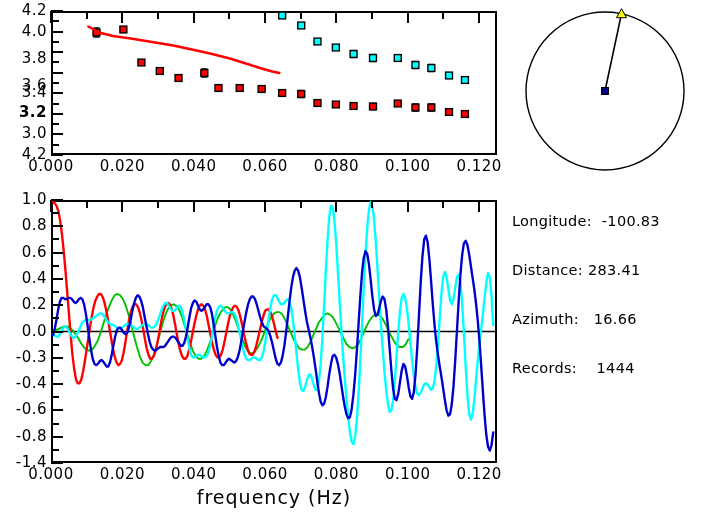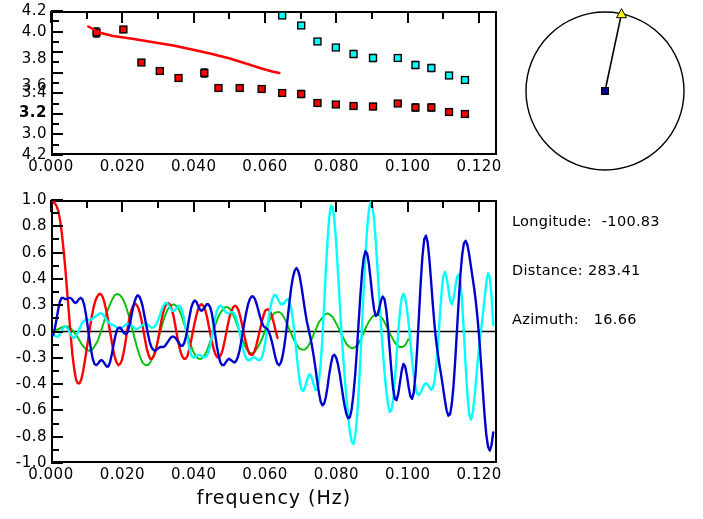--- a/index.html
+++ b/index.html
@@ -188,27 +188,27 @@
     <div class="tick tk-t" style="left: 228.4px; top: 200px;"></div>
     <div class="tick tk-t maj" style="left: 264.08px; top: 200px;"></div>
     <div class="tick tk-t" style="left: 299.76px; top: 200px;"></div>
     <div class="tick tk-t maj" style="left: 335.44px; top: 200px;"></div>
     <div class="tick tk-t" style="left: 371.12px; top: 200px;"></div>
     <div class="tick tk-t maj" style="left: 406.8px; top: 200px;"></div>
     <div class="tick tk-t" style="left: 442.48px; top: 200px;"></div>
     <div class="tick tk-t maj" style="left: 478.16px; top: 200px;"></div>
   </div>
 <div class="abs" id="bot-ylabels">
-    <div class="ylab" style="top: 455px; width: 46px;">-1.0</div>
+    <div class="ylab" style="top: 455px; width: 46px;">-1.4</div>
     <div class="ylab" style="top: 428.7px; width: 46px;">-0.8</div>
     <div class="ylab" style="top: 402.4px; width: 46px;">-0.6</div>
     <div class="ylab" style="top: 376.1px; width: 46px;">-0.4</div>
     <div class="ylab" style="top: 349.8px; width: 46px;">-0.3</div>
     <div class="ylab" style="top: 323.5px; width: 46px;">0.0</div>
-    <div class="ylab" style="top: 297.2px; width: 46px;">0.3</div>
+    <div class="ylab" style="top: 297.2px; width: 46px;">0.2</div>
     <div class="ylab" style="top: 270.9px; width: 46px;">0.4</div>
     <div class="ylab" style="top: 244.6px; width: 46px;">0.6</div>
     <div class="ylab" style="top: 218.3px; width: 46px;">0.8</div>
     <div class="ylab" style="top: 192px; width: 46px;">1.0</div>
   </div>
 <div class="abs" id="bot-xlabels">
     <div class="xlab" style="left: 17px; width: 68px; top: 467px;">0.000</div>
     <div class="xlab" style="left: 88.36px; width: 68px; top: 467px;">0.020</div>
     <div class="xlab" style="left: 159.72px; width: 68px; top: 467px;">0.040</div>
     <div class="xlab" style="left: 231.08px; width: 68px; top: 467px;">0.060</div>
@@ -225,13 +225,14 @@
     <line id="az-line" x1="93" y1="88" x2="109.5" y2="10.7" stroke="#000" stroke-width="1.6"></line>
     <polygon id="az-marker" points="109.5,5.7 114.5,14.7 104.5,14.7" fill="#FFFF00" stroke="#000" stroke-width="1"></polygon>
     <rect id="az-center" x="89.5" y="84.5" width="7" height="7" fill="#000080" stroke="#000" stroke-width="1"></rect>
   </svg>
 </div>
 
 <div id="info-panel">
   <span class="row">Longitude:  -100.83</span>
   <span class="row">Distance: 283.41</span>
   <span class="row">Azimuth:   16.66</span>
+  <span class="row">Records:    1444</span>
 </div>
 
 </body></html>

